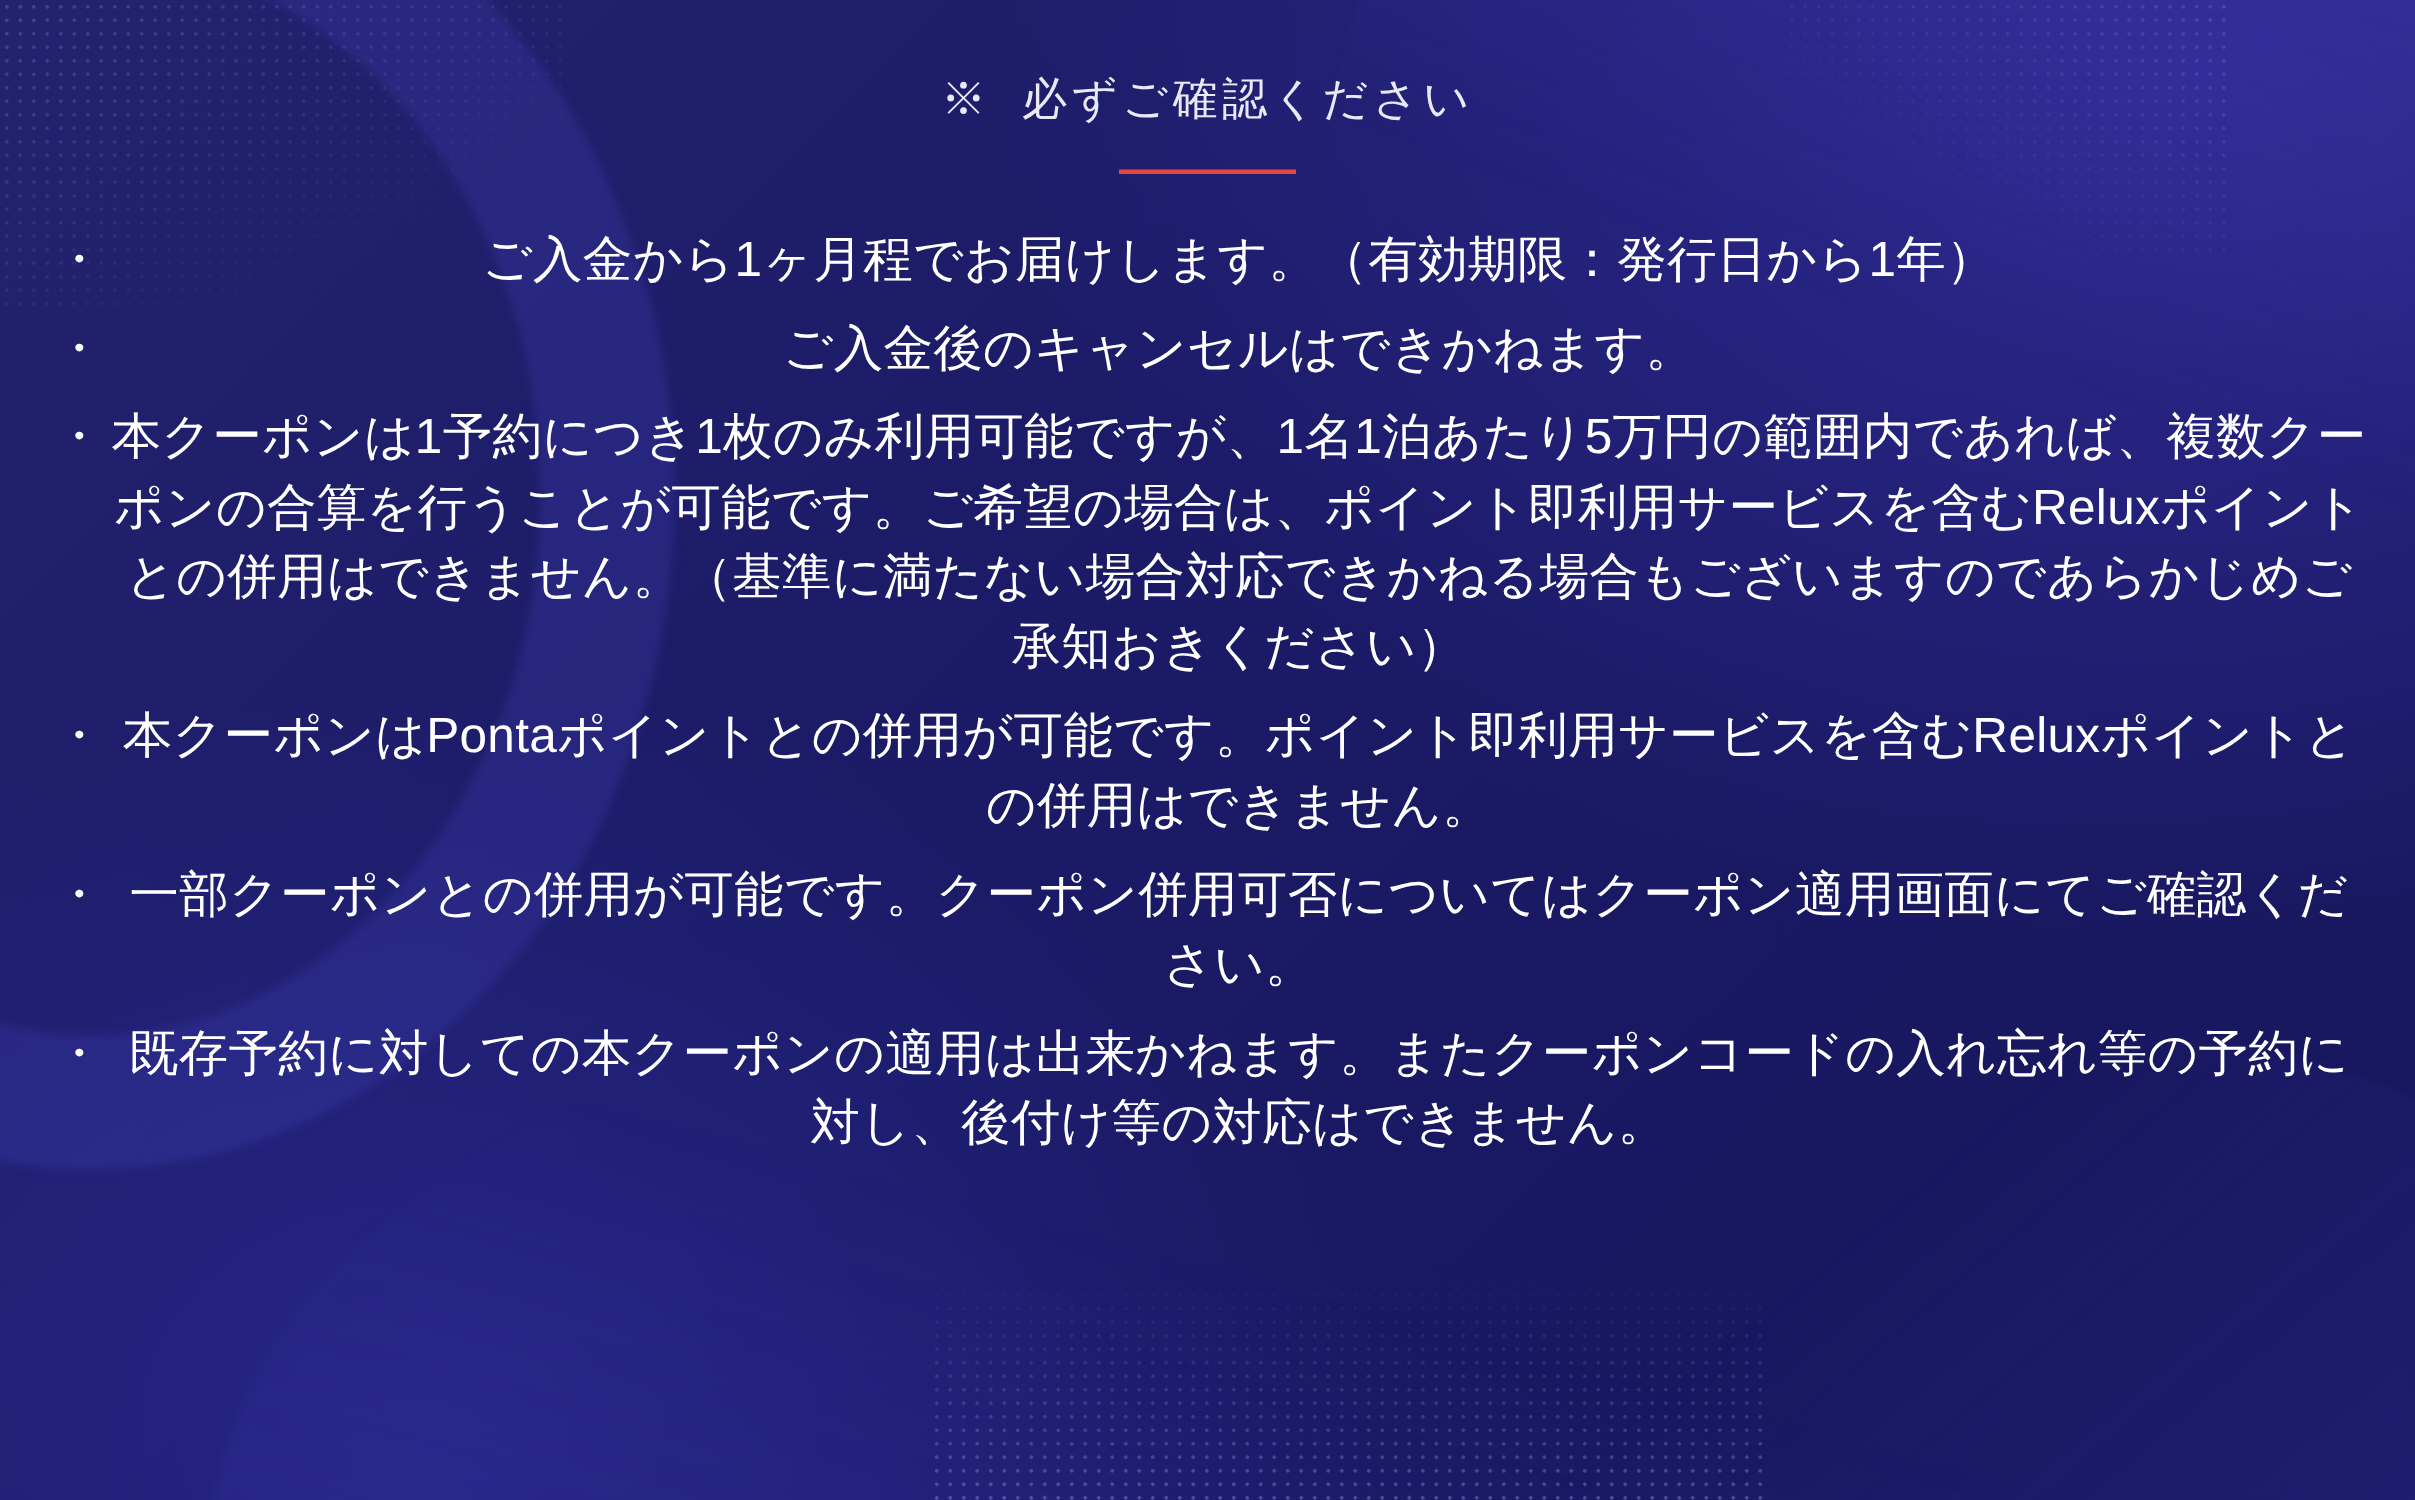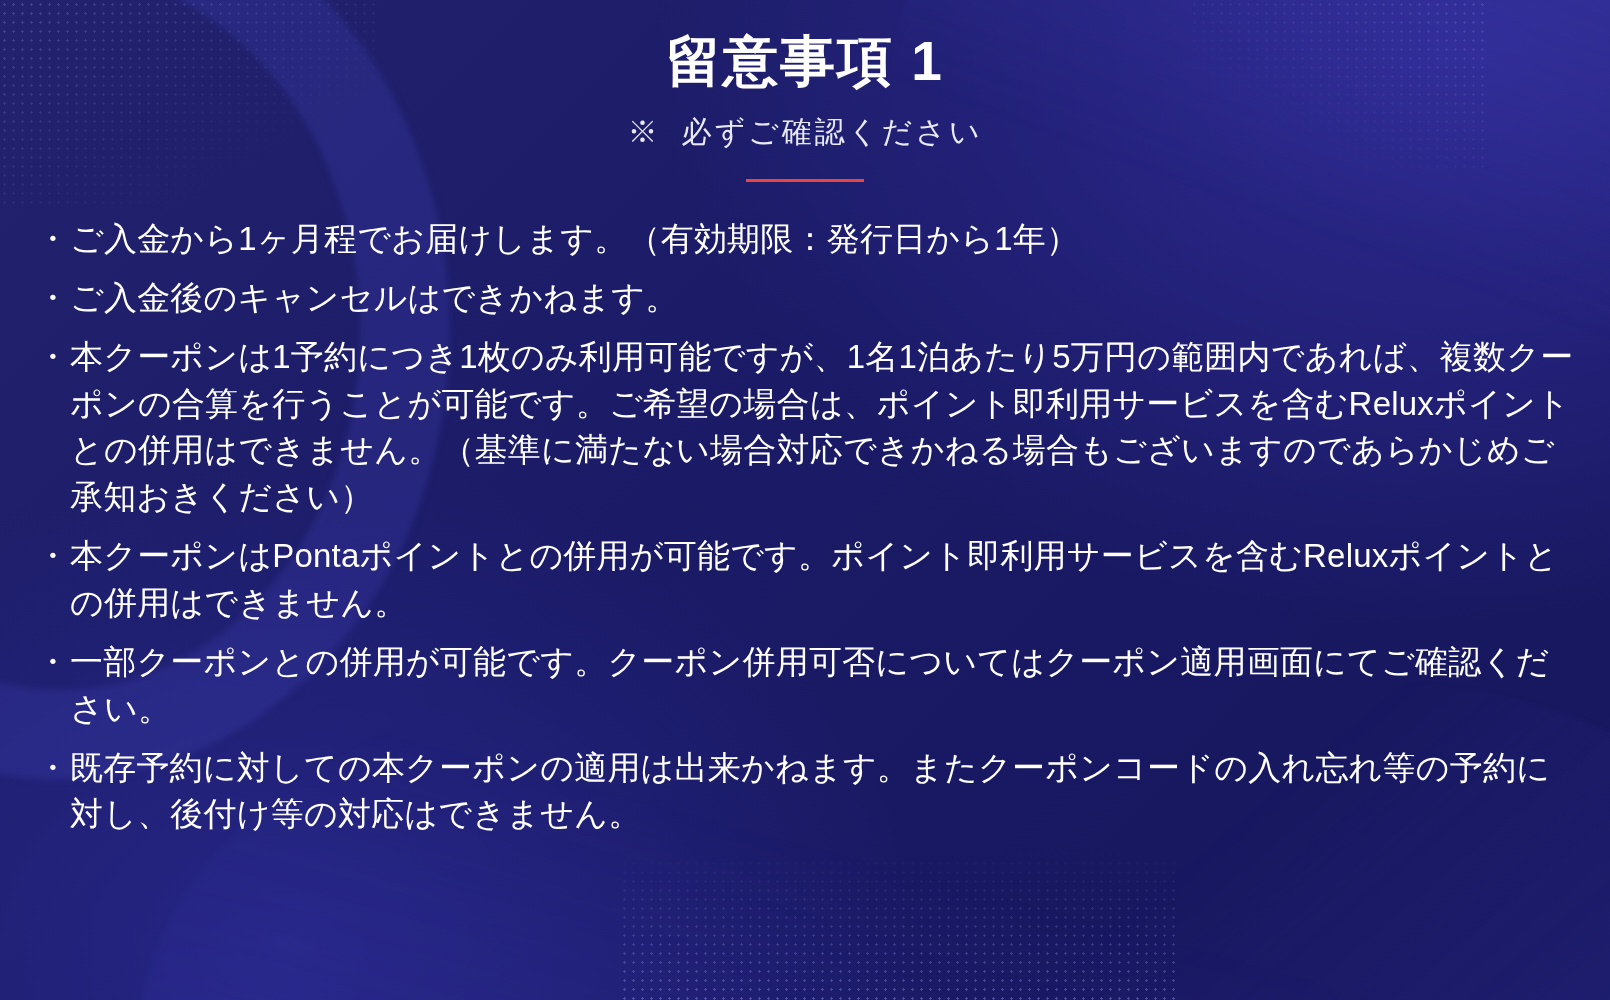--- a/index.html
+++ b/index.html
@@ -152,37 +152,37 @@
     flex: 0 0 auto;
     width: 34px;
     text-align: left;
     font-size: 33px;
     line-height: 1.42;
     color: #ffffff;
   }
   .note-text {
     flex: 1 1 auto;
     display: block;
+    text-align: center;
   }
 </style>
 </head>
 <body>
 
 <div class="slide">
 
   <div class="deco swoosh-left"></div>
   <div class="deco swoosh-top-right"></div>
   <div class="deco swoosh-bottom"></div>
   <div class="deco swoosh-bottom-right"></div>
   <div class="deco dots-bottom"></div>
   <div class="deco dots-top-left"></div>
   <div class="deco dots-top-right"></div>
 
   <div class="header">
-    <h1 class="title">留意事項 1</h1>
     <p class="subtitle">※ 必ずご確認ください</p>
     <hr class="divider">
   </div>
 
   <div class="body">
     <ul class="note-list">
       <li class="note-item">
         <span class="bullet">・</span>
         <span class="note-text">ご入金から1ヶ月程でお届けします。（有効期限：発行日から1年）</span>
       </li>

